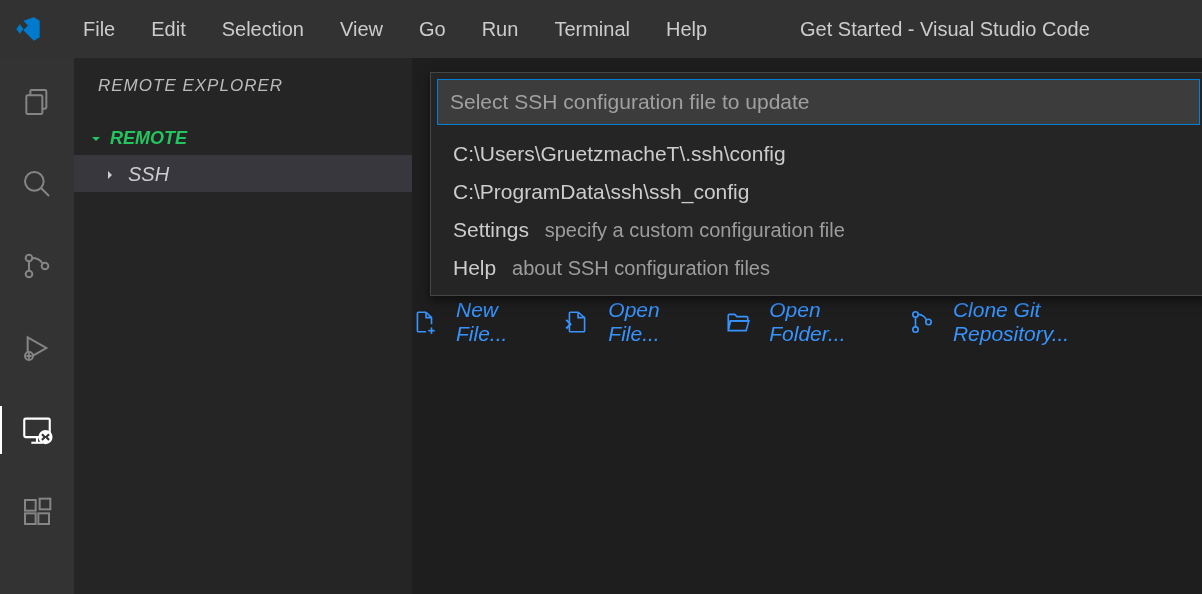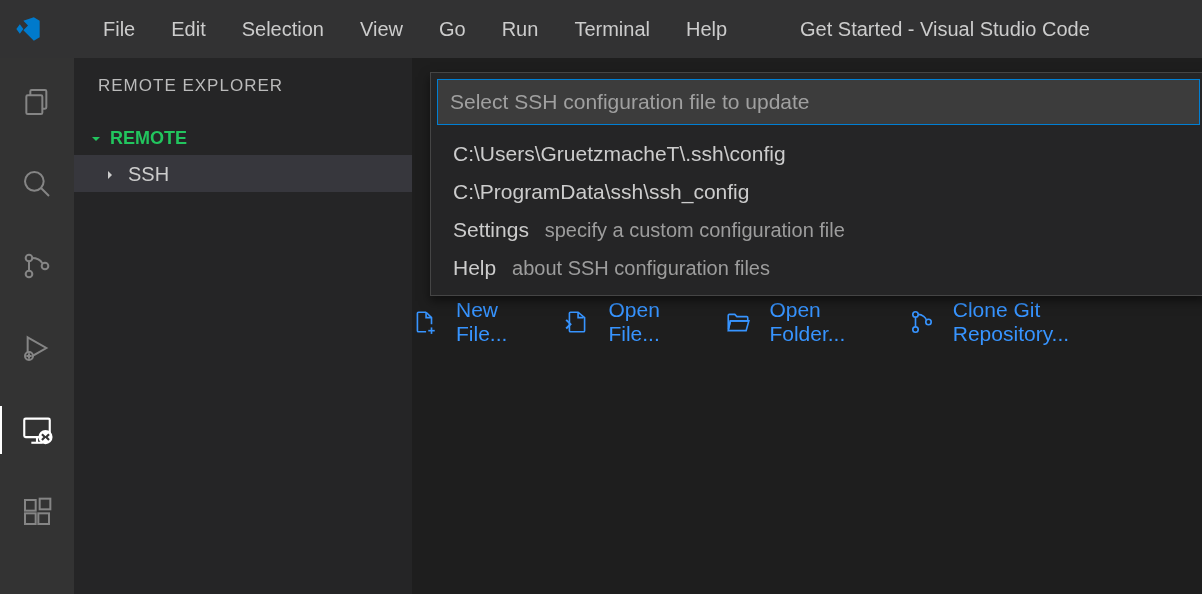--- a/index.html
+++ b/index.html
@@ -12,21 +12,20 @@
       color: #cccccc;
       overflow: hidden;
       position: relative;
     }
     .menubar {
       height: 58px;
       background: #323233;
       display: flex;
       align-items: center;
       padding: 0 10px;
-      gap: 20px;
     }
     .logo {
       width: 35px;
       height: 35px;
       margin-right: 20px;
       display: flex;
       align-items: center;
       justify-content: center;
     }
     .menu-items { display: flex; gap: 0; }
@@ -38,21 +37,21 @@
     }
     .window-title {
       position: absolute;
       left: 50%;
       transform: translateX(-50%);
       font-size: 20px;
       color: #cccccc;
       left: 800px;
       transform: none;
     }
-    .workbench { display: flex; height: calc(100% - 58px); }
+    .workbench { display: flex; height: calc(100% - 58px); font-style: italic; }
     .activity-bar {
       width: 74px;
       background: #333333;
       display: flex;
       flex-direction: column;
       align-items: center;
       padding-top: 20px;
       gap: 34px;
     }
     .activity-item {

